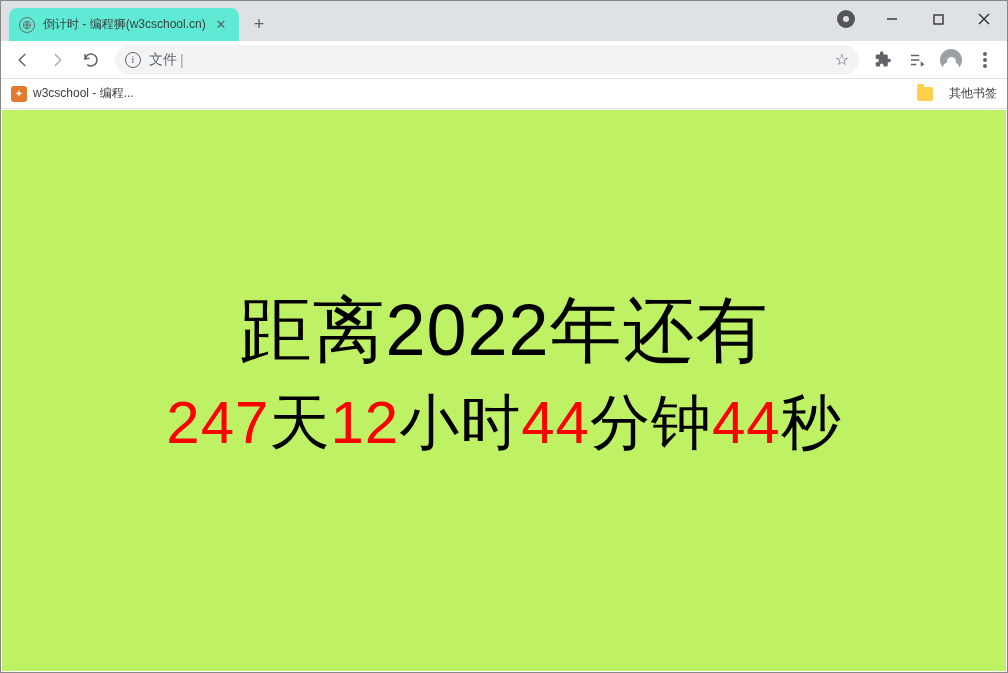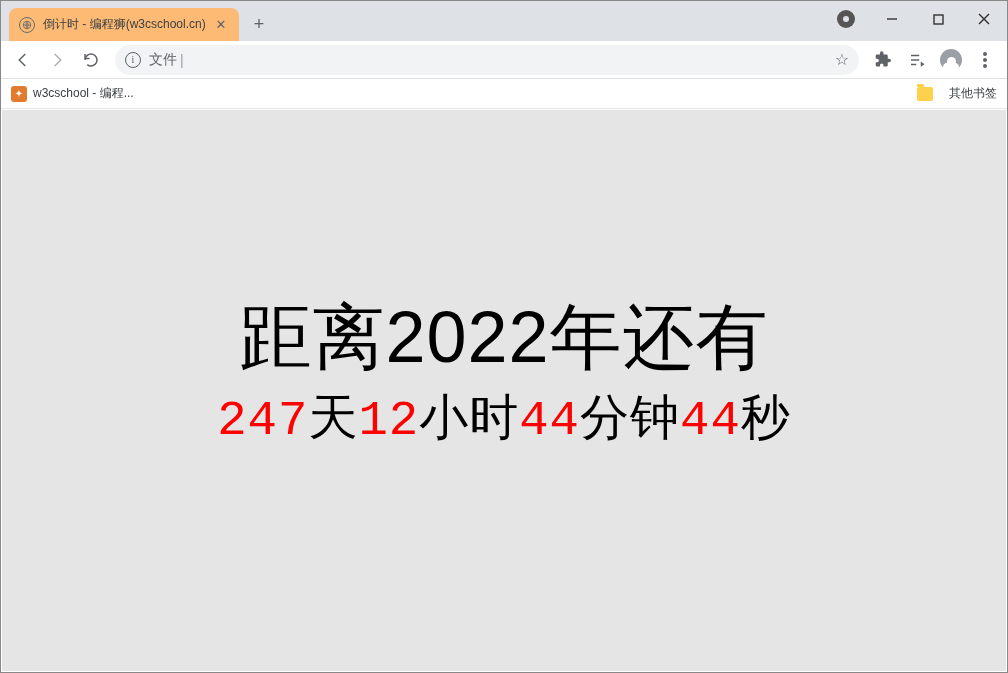--- a/index.html
+++ b/index.html
@@ -18,21 +18,21 @@
       height: 40px;
       background: #dee1e6;
       display: flex;
       align-items: flex-start;
       position: relative;
     }
     .tab {
       margin-top: 7px;
       margin-left: 8px;
       height: 33px;
-      background: #fdba74;
+      background: #5eead4;
       border-top-left-radius: 8px;
       border-top-right-radius: 8px;
       display: flex;
       align-items: center;
       padding: 0 10px 0 10px;
       min-width: 230px;
       font-size: 12px;
       color: #3c4043;
       position: relative;
     }
@@ -132,36 +132,36 @@
       width:16px; height:16px; background:#e37b2f; border-radius:3px;
       display:flex; align-items:center; justify-content:center; color:#fff; font-size:10px;
     }
     .bm-right { margin-left:auto; display:flex; align-items:center; gap:16px; }
     .folder-icon { width:16px; height:14px; background:#ffd04c; border-radius:2px; position:relative; }
     .folder-icon::before { content:""; position:absolute; top:-3px; left:0; width:7px; height:3px; background:#ffd04c; border-radius:1px 1px 0 0;}
 
     
     .content {
       position:absolute; left:1px; right:1px; top:109px; bottom:1px;
-      background:#e5e5e5;
+      background:#bef264;
       display:flex; flex-direction:column; align-items:center; justify-content:center;
       text-align:center;
     }
     .headline {
       font-size: 72px;
       color:#000;
       font-family: "Microsoft YaHei","PingFang SC",Arial,sans-serif;
       letter-spacing: 1px;
       line-height: 1.1;
       margin-top: -30px;
     }
     .countline {
-      font-size: 49px;
+      font-size: 60px;
       color:#000;
-      font-family: Liberation Mono, monospace;
+      font-family: Liberation Sans, sans-serif;
       letter-spacing: 1px;
       line-height: 1.25;
       margin-top: 14px;
       white-space: nowrap;
     }
     .countline .num { color:#ff0000; }
   </style>
 </head>
 <body>
 

